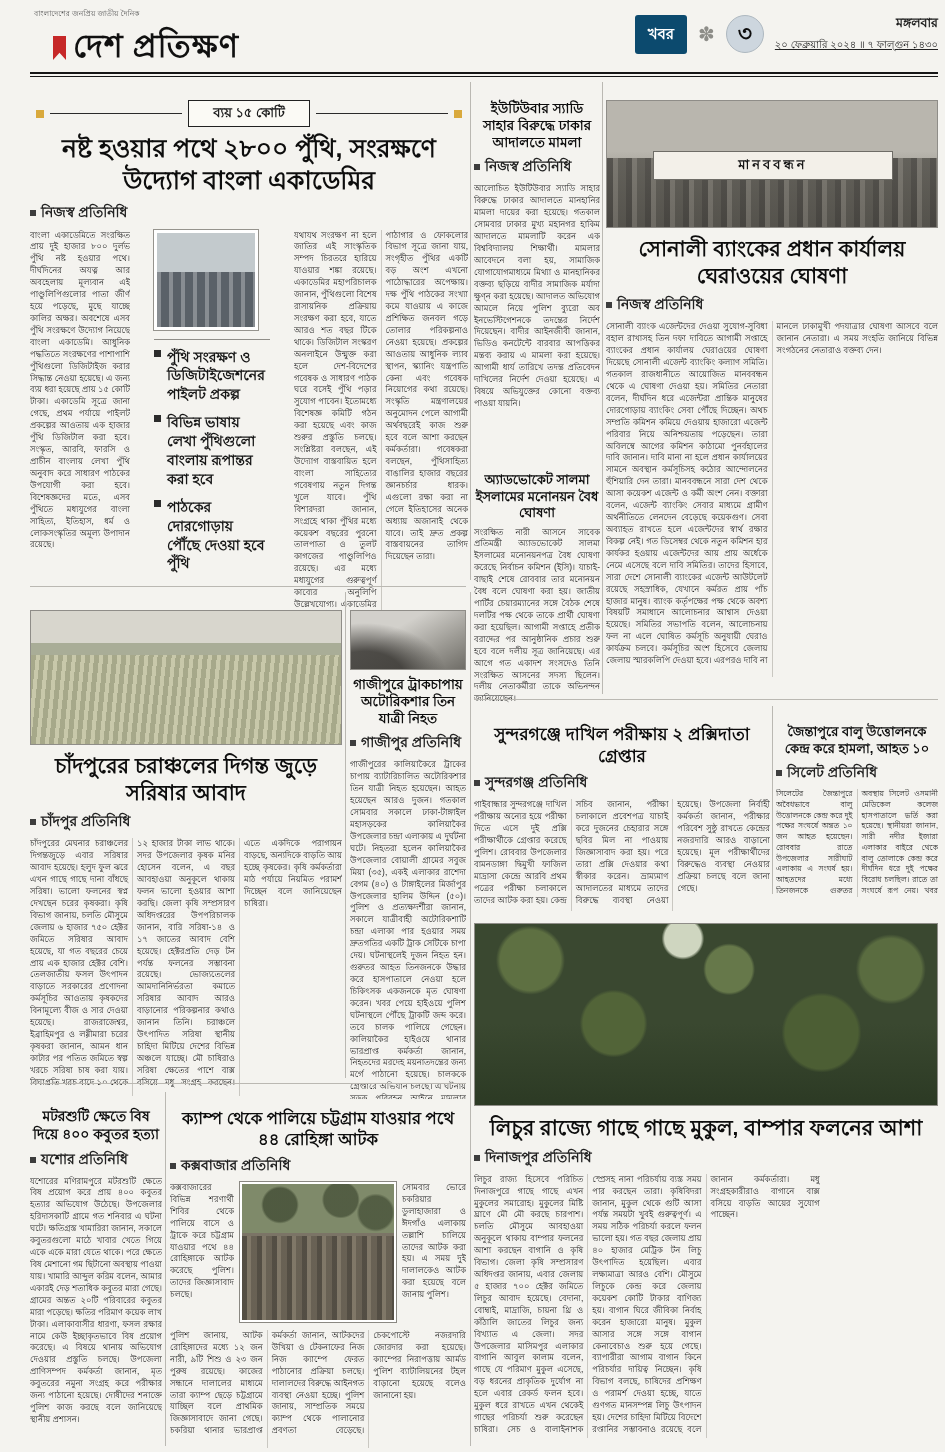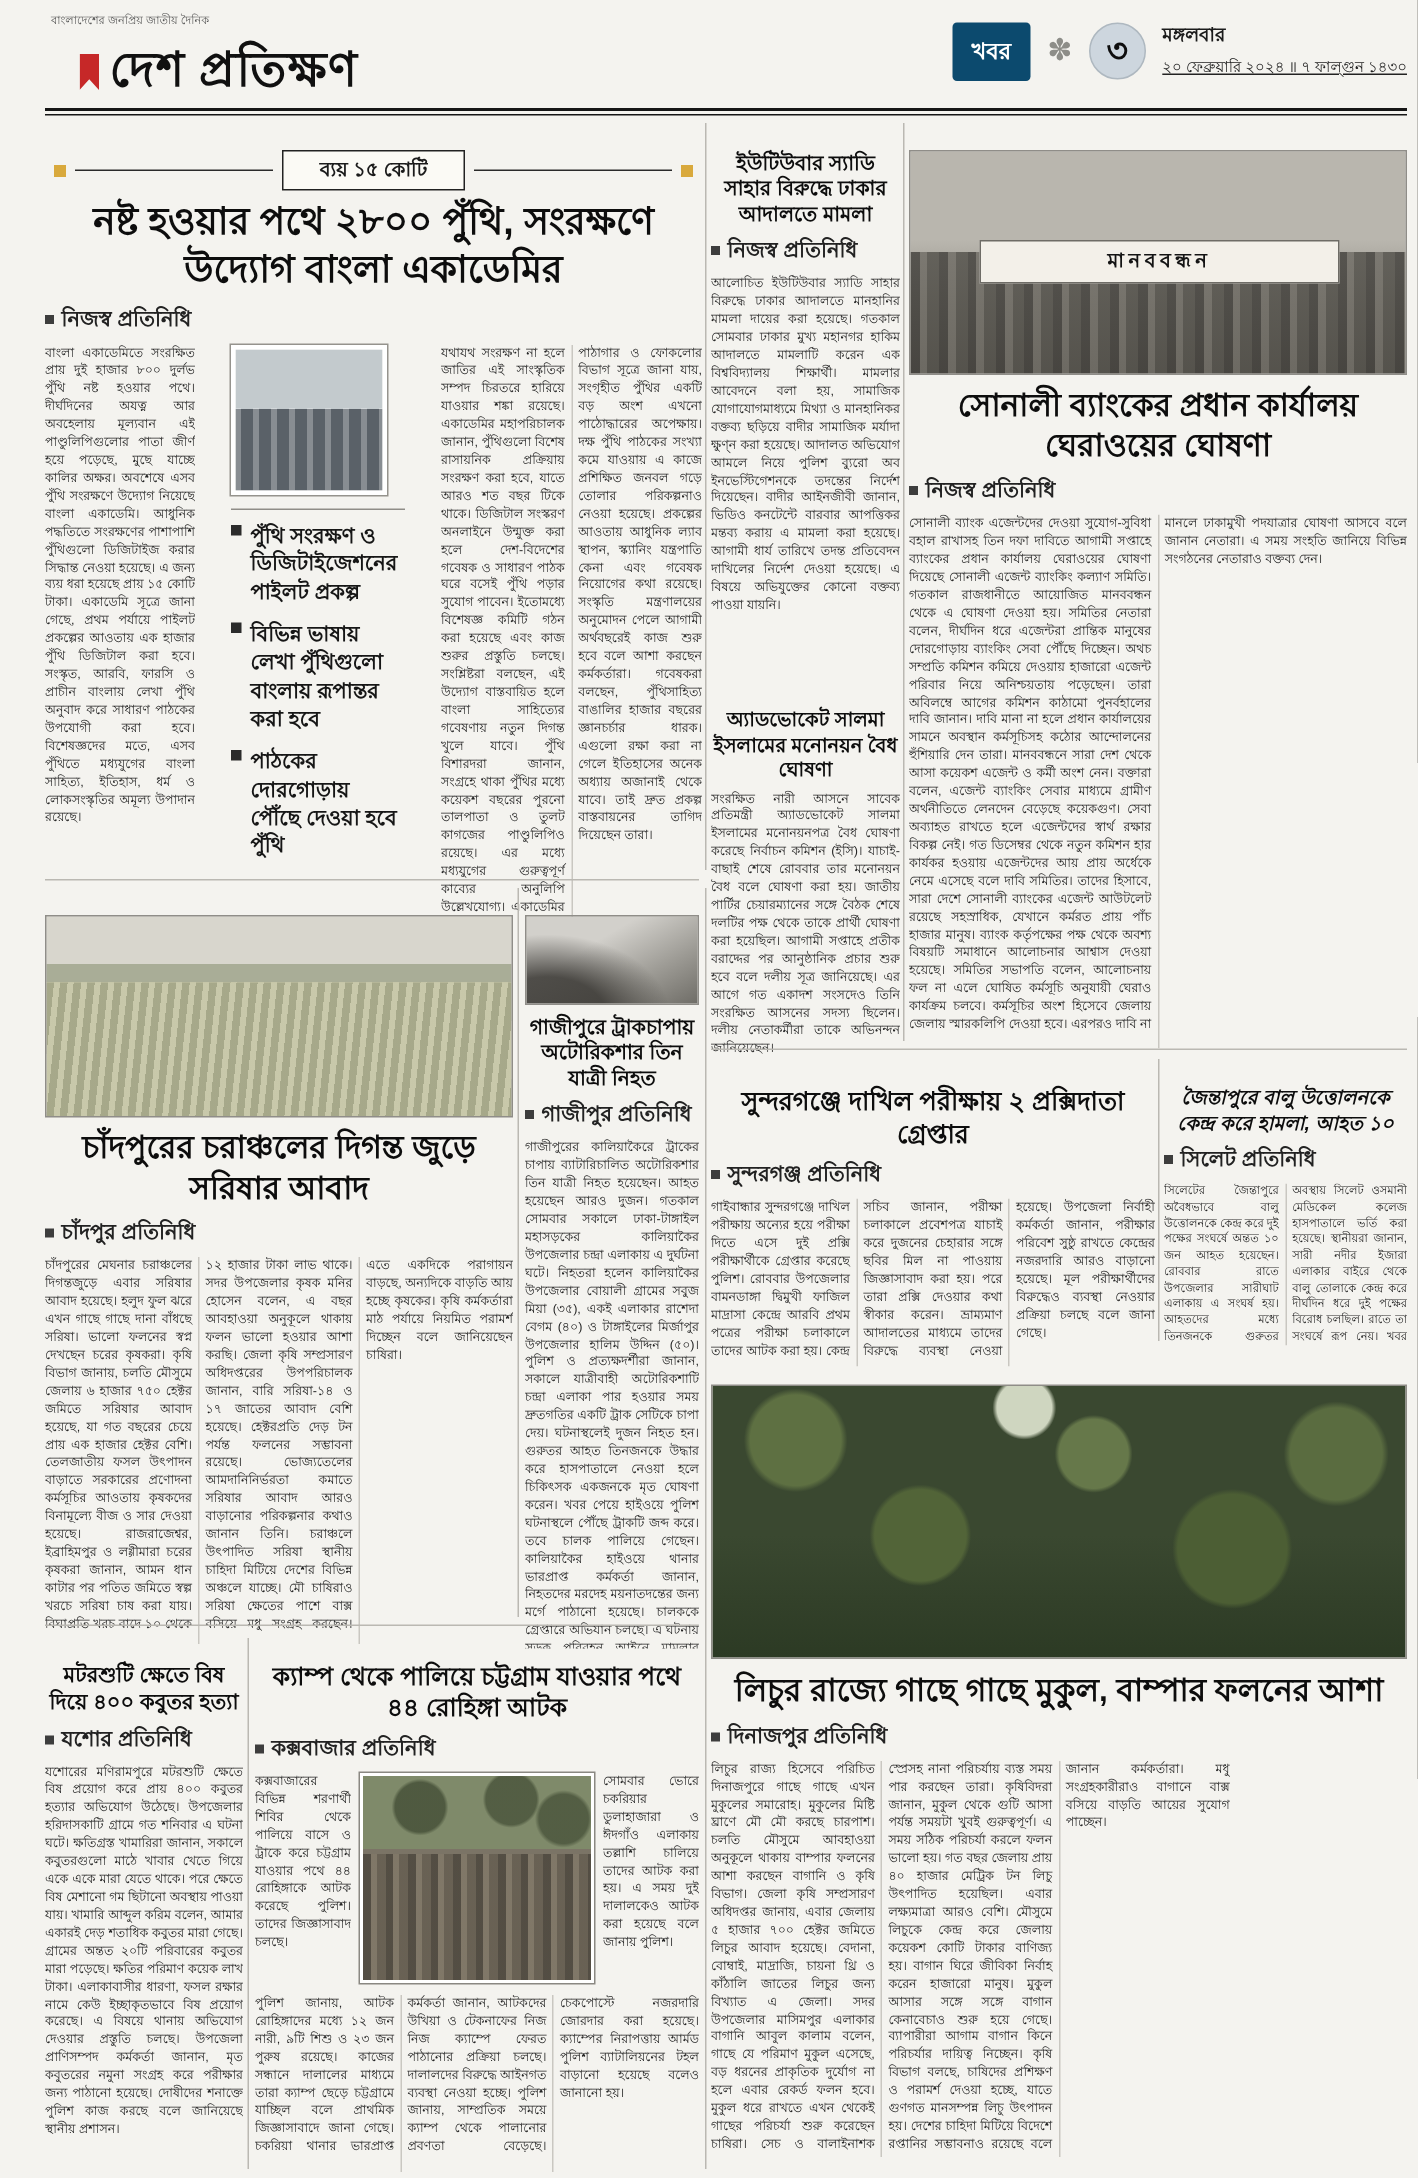--- a/index.html
+++ b/index.html
@@ -11,21 +11,21 @@
   .tagline{font-size:7.5px;color:#555;margin:2px 0 1px 4px;}
   .logo-row{display:flex;align-items:center;padding-left:23px;}
   .logo-mark{display:inline-block;width:13px;height:24px;background:#c62828;margin-right:7px;
              clip-path:polygon(0 0,100% 0,100% 100%,50% 70%,0 100%);}
   .logo{font-size:32px;font-weight:bold;letter-spacing:1px;font-family:"Liberation Serif","DejaVu Serif",serif;color:#101010;}
   .head-right{position:absolute;right:0;top:8px;display:flex;align-items:center;gap:11px;}
   .section-label{background:#0c4a6e;color:#fff;font-size:15px;font-weight:bold;padding:7px 13px;border-radius:3px;}
   .ornament{font-size:20px;color:#8d8d88;line-height:1;}
   .page-badge{width:36px;height:36px;border-radius:50%;background:#cdd6de;display:flex;align-items:center;
               justify-content:center;font-size:22px;font-weight:bold;color:#0e0e0e;border:1px solid #aeb8c0;}
-  .dateblock{text-align:left;}
+  .dateblock{text-align:right;}
   .weekday{font-weight:bold;font-size:12.5px;}
   .dateline{font-size:10px;margin-top:3px;color:#222;text-decoration:underline;}
   .masthead-rule{position:absolute;left:30px;top:72px;width:908px;height:2px;
                  border-top:2.5px solid #161616;border-bottom:1px solid #161616;}
 
   
   .article{position:absolute;margin-top:20px;}
   .headline{font-weight:bold;color:#0d0d0d;text-align:center;line-height:1.27;}
   .byline{display:flex;align-items:center;gap:5px;font-size:14px;font-weight:bold;color:#222;margin:4px 0;}
   .byline .sq{width:6px;height:6px;background:#3d3d3d;flex:0 0 auto;}
@@ -50,21 +50,21 @@
   .academy-photo{width:104px;height:100px;border:3px solid #fff;outline:1px solid #95938d;box-sizing:border-box;
       background:linear-gradient(180deg,#c3cacd 0 42%,#5a6168 42% 100%);position:relative;}
   .academy-photo::after{content:"";position:absolute;left:0;bottom:0;width:100%;height:58%;
       background:repeating-linear-gradient(90deg,rgba(255,255,255,.28) 0 4px,transparent 4px 12px);}
   .fact-box{border-top:1px solid #8f8d88;margin-top:9px;padding-top:8px;display:flex;flex-direction:column;gap:9px;}
   .fact{display:flex;gap:6px;font-size:14px;font-weight:bold;line-height:1.35;color:#161616;}
   .fact .fsq{width:7px;height:7px;background:#2b2b2b;margin-top:2px;flex:0 0 auto;}
 
   
   .photo{position:relative;box-sizing:border-box;border:1px solid #8f8d88;overflow:hidden;}
-  .protest-photo{width:332px;height:150px;background:linear-gradient(180deg,#b9b6ae 0 40%,#8f8c84 70%,#67645d 100%);}
+  .protest-photo{width:332px;height:128px;background:linear-gradient(180deg,#b9b6ae 0 40%,#8f8c84 70%,#67645d 100%);}
   .protest-photo .crowd{position:absolute;left:0;bottom:0;width:100%;height:55%;opacity:.8;
       background:repeating-linear-gradient(90deg,#3f3d39 0 6px,#6e6b64 6px 11px,#504e48 11px 19px);}
   .protest-photo .banner{position:absolute;left:14%;top:40%;width:72%;background:#f3f0e9;border:1px solid #6e6c66;
       color:#141414;font-weight:bold;font-size:13px;text-align:center;padding:3px 0;letter-spacing:3px;}
   .field-photo{width:312px;height:135px;
       background:linear-gradient(180deg,#d8d6cd 0 24%,#a9ad97 24% 33%,#c4c4a6 33% 100%);}
   .field-photo::after{content:"";position:absolute;left:0;top:33%;width:100%;height:67%;
       background:repeating-linear-gradient(96deg,rgba(118,123,92,.38) 0 5px,rgba(210,210,180,.3) 5px 9px);}
   .accident-photo{width:116px;height:60px;background:linear-gradient(150deg,#d2d0cb 0 35%,#9c9a94 70%,#6f6d67 100%);}
   .accident-photo::after{content:"";position:absolute;inset:0;
@@ -197,21 +197,21 @@
   <section class="article" style="left:474px;top:704px;width:296px;">
     <h2 class="headline" style="font-size:17px;margin:0;">সুন্দরগঞ্জে দাখিল পরীক্ষায় ২ প্রক্সিদাতা গ্রেপ্তার</h2>
     <div class="byline">
       <span class="sq"></span>
       <span>সুন্দরগঞ্জ প্রতিনিধি</span>
     </div>
     <div class="body cols3" style="height:112px;">গাইবান্ধার সুন্দরগঞ্জে দাখিল পরীক্ষায় অন্যের হয়ে পরীক্ষা দিতে এসে দুই প্রক্সি পরীক্ষার্থীকে গ্রেপ্তার করেছে পুলিশ। রোববার উপজেলার বামনডাঙ্গা দ্বিমুখী ফাজিল মাদ্রাসা কেন্দ্রে আরবি প্রথম পত্রের পরীক্ষা চলাকালে তাদের আটক করা হয়। কেন্দ্র সচিব জানান, পরীক্ষা চলাকালে প্রবেশপত্র যাচাই করে দুজনের চেহারার সঙ্গে ছবির মিল না পাওয়ায় জিজ্ঞাসাবাদ করা হয়। পরে তারা প্রক্সি দেওয়ার কথা স্বীকার করেন। ভ্রাম্যমাণ আদালতের মাধ্যমে তাদের বিরুদ্ধে ব্যবস্থা নেওয়া হয়েছে। উপজেলা নির্বাহী কর্মকর্তা জানান, পরীক্ষার পরিবেশ সুষ্ঠু রাখতে কেন্দ্রের নজরদারি আরও বাড়ানো হয়েছে। মূল পরীক্ষার্থীদের বিরুদ্ধেও ব্যবস্থা নেওয়ার প্রক্রিয়া চলছে বলে জানা গেছে।</div>
   </section>
 
   <section class="article" style="left:776px;top:704px;width:162px;">
-    <h2 class="headline" style="font-size:13px;margin:0;font-style:italic;">জৈন্তাপুরে বালু উত্তোলনকে কেন্দ্র করে হামলা, আহত ১০</h2>
+    <h2 class="headline" style="font-size:13px;margin:0;">জৈন্তাপুরে বালু উত্তোলনকে কেন্দ্র করে হামলা, আহত ১০</h2>
     <div class="byline">
       <span class="sq"></span>
       <span>সিলেট প্রতিনিধি</span>
     </div>
     <div class="body cols2" style="height:108px;font-size:7.6px;">সিলেটের জৈন্তাপুরে অবৈধভাবে বালু উত্তোলনকে কেন্দ্র করে দুই পক্ষের সংঘর্ষে অন্তত ১০ জন আহত হয়েছেন। রোববার রাতে উপজেলার সারীঘাট এলাকায় এ সংঘর্ষ হয়। আহতদের মধ্যে তিনজনকে গুরুতর অবস্থায় সিলেট ওসমানী মেডিকেল কলেজ হাসপাতালে ভর্তি করা হয়েছে। স্থানীয়রা জানান, সারী নদীর ইজারা এলাকার বাইরে থেকে বালু তোলাকে কেন্দ্র করে দীর্ঘদিন ধরে দুই পক্ষের বিরোধ চলছিল। রাতে তা সংঘর্ষে রূপ নেয়। খবর পেয়ে পুলিশ গিয়ে পরিস্থিতি নিয়ন্ত্রণে আনে। জৈন্তাপুর মডেল থানার ভারপ্রাপ্ত কর্মকর্তা জানান, এলাকায় অতিরিক্ত পুলিশ মোতায়েন করা হয়েছে। এ ঘটনায় মামলার প্রস্তুতি চলছে। অবৈধ বালু উত্তোলন বন্ধে শিগগির অভিযান চালানো হবে বলেও জানান তিনি।</div>
   </section>
 
   <section class="article" style="left:474px;top:903px;width:464px;">
     <div class="photo lychee-photo"></div>
     <h2 class="headline" style="font-size:21px;margin:9px 0 0;text-align:center;">লিচুর রাজ্যে গাছে গাছে মুকুল, বাম্পার ফলনের আশা</h2>

